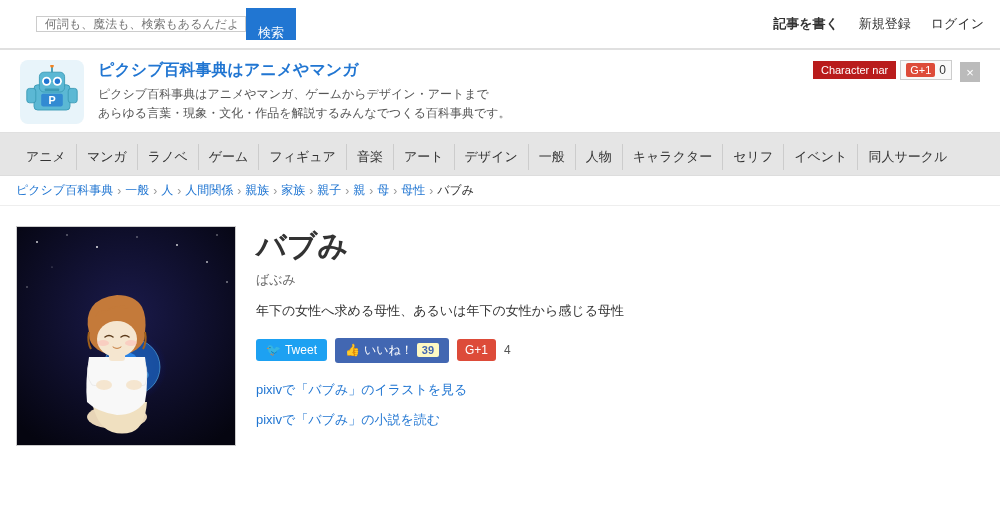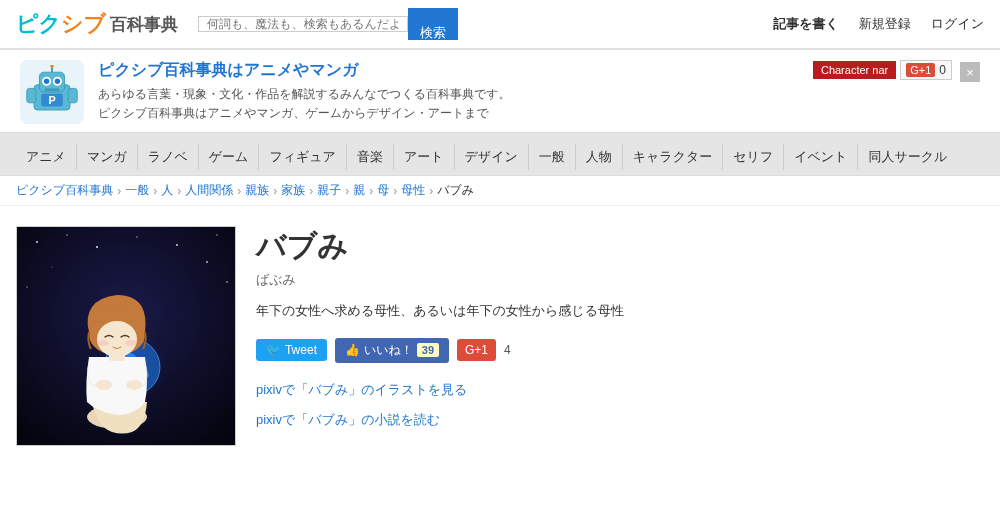--- a/index.html
+++ b/index.html
@@ -124,26 +124,20 @@
       display: flex;
       padding: 20px 16px;
       gap: 20px;
     }
   </style>
 </head>
 <body>
 
 <div id="header">
   <div id="logo-area">
-    <div id="logo" style="display:flex;align-items:center;gap:2px;cursor:pointer;">
-      <span style="font-size:22px;font-weight:bold;">
-        <span style="color:#00bcd4;">ピク</span><span style="color:#f4831f;">シブ</span>
-      </span>
-      <span style="font-size:17px;font-weight:bold;color:#555;margin-left:2px;">百科事典</span>
-    </div>
     <div class="header-search">
       <input type="text" style="width: 210px; height: 16px; border: 1px solid rgb(204, 204, 204); padding: 0px 8px; font-size: 12px; color: rgb(153, 153, 153);" placeholder="何詞も、魔法も、検索もあるんだよ">
       <button style="height:28px;background:#2176d2;color:#fff;border:none;padding:16px 12px;font-size:13px;cursor:pointer;">検索</button>
     </div>
   </div>
   <div class="header-right">
     <a href="#" style="color:#333;text-decoration:none;font-size:13px;font-weight:bold;">記事を書く</a>
     <a href="#" style="color:#333;text-decoration:none;font-size:13px;">新規登録</a>
     <a href="#" style="color:#333;text-decoration:none;font-size:13px;">ログイン</a>
   </div>
@@ -172,22 +166,22 @@
         <rect x="2" y="26" width="10" height="16" rx="3" fill="#5bb8d4" stroke="#3a9ab5" stroke-width="1"></rect>
         <rect x="48" y="26" width="10" height="16" rx="3" fill="#5bb8d4" stroke="#3a9ab5" stroke-width="1"></rect>
 
         <rect x="18" y="32" width="24" height="14" rx="2" fill="#2176d2" opacity="0.7"></rect>
 
         <text x="26" y="43" font-size="12" fill="#fff" font-weight="bold">P</text>
       </svg>
     </div>
     <div class="banner-text">
       <h2>ピクシブ百科事典はアニメやマンガ</h2>
+      <p>ピクシブ百科事典はアニメやマンガ、ゲームからデザイン・アートまで</p>
       <p>あらゆる言葉・現象・文化・作品を解説するみんなでつくる百科事典です。</p>
-      <p>ピクシブ百科事典はアニメやマンガ、ゲームからデザイン・アートまで</p>
     </div>
   </div>
   <div class="banner-right" style="display:flex;align-items:flex-start;gap:8px;">
     <div style="display:flex;align-items:center;gap:4px;">
       <button style="background:#b91c1c;color:#fff;font-size:11px;padding:3px 8px;border:none;cursor:pointer;">Character nar</button>
       <div style="display:flex;align-items:center;border:1px solid #ccc;padding:2px 5px;gap:4px;background:#f9f9f9;font-size:12px;">
         <span style="background:#dd4b39;color:#fff;font-size:11px;padding:1px 4px;border-radius:2px;">G+1</span>
         <span>0</span>
       </div>
     </div>

